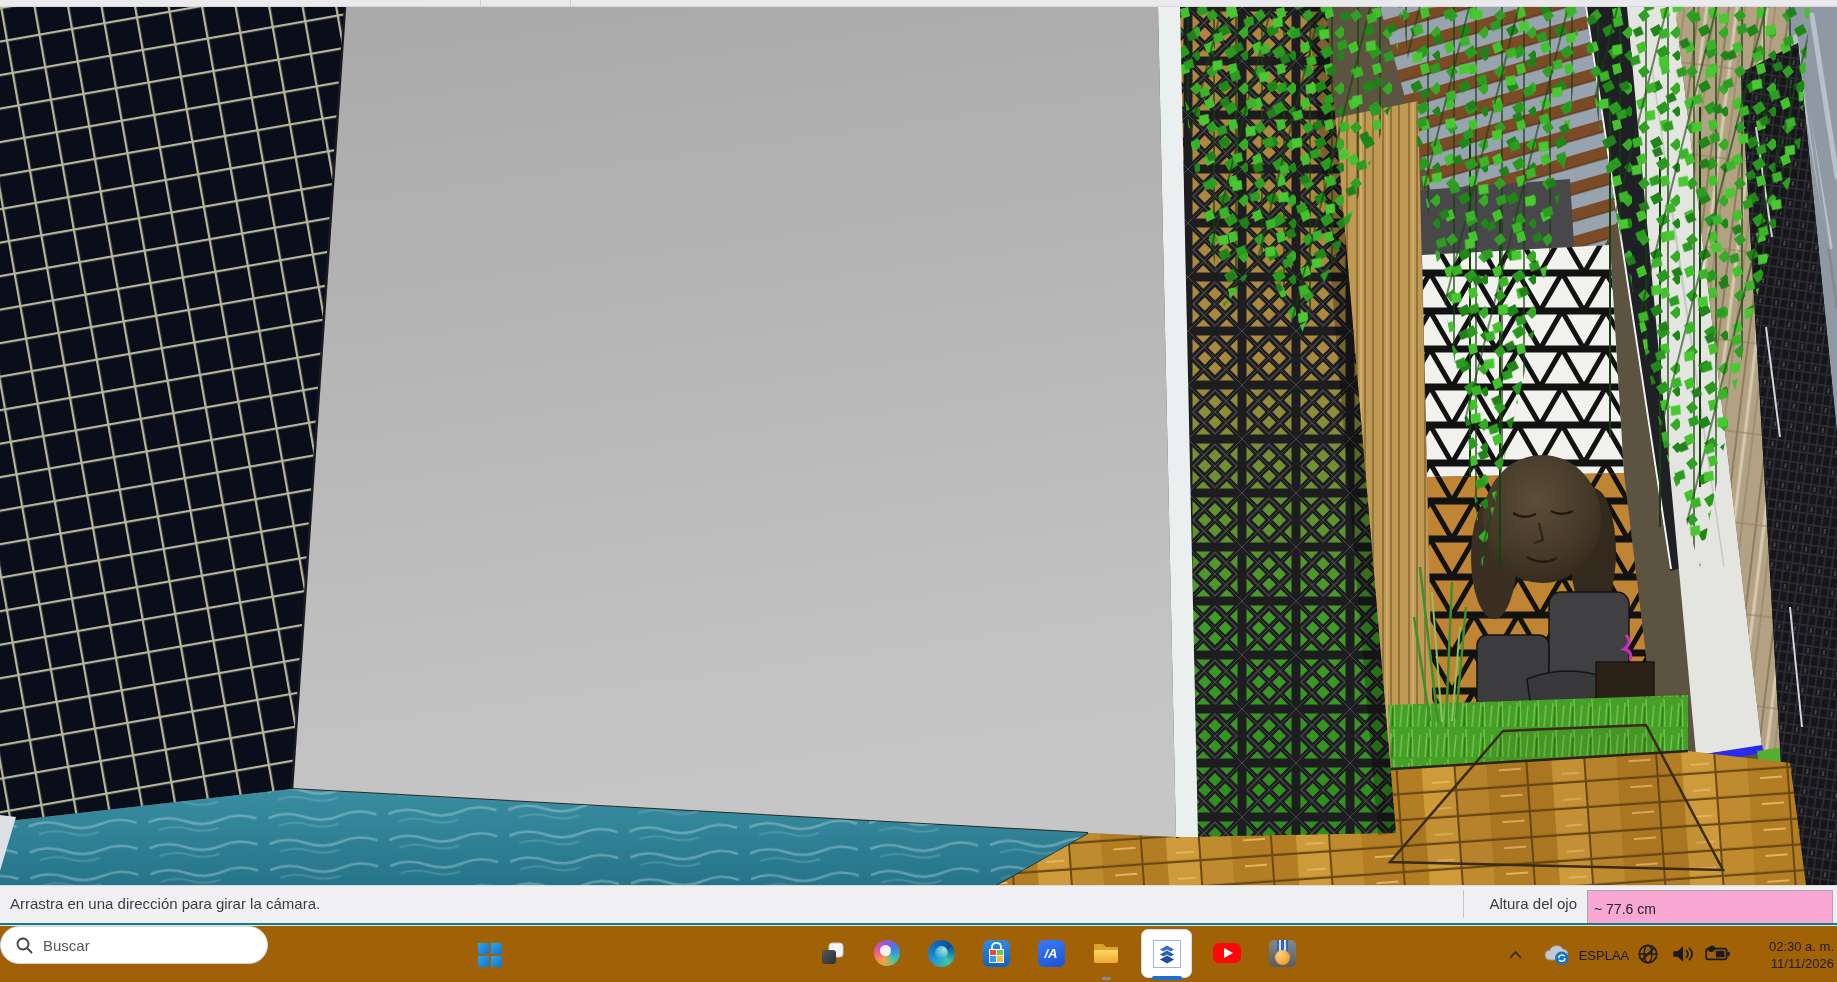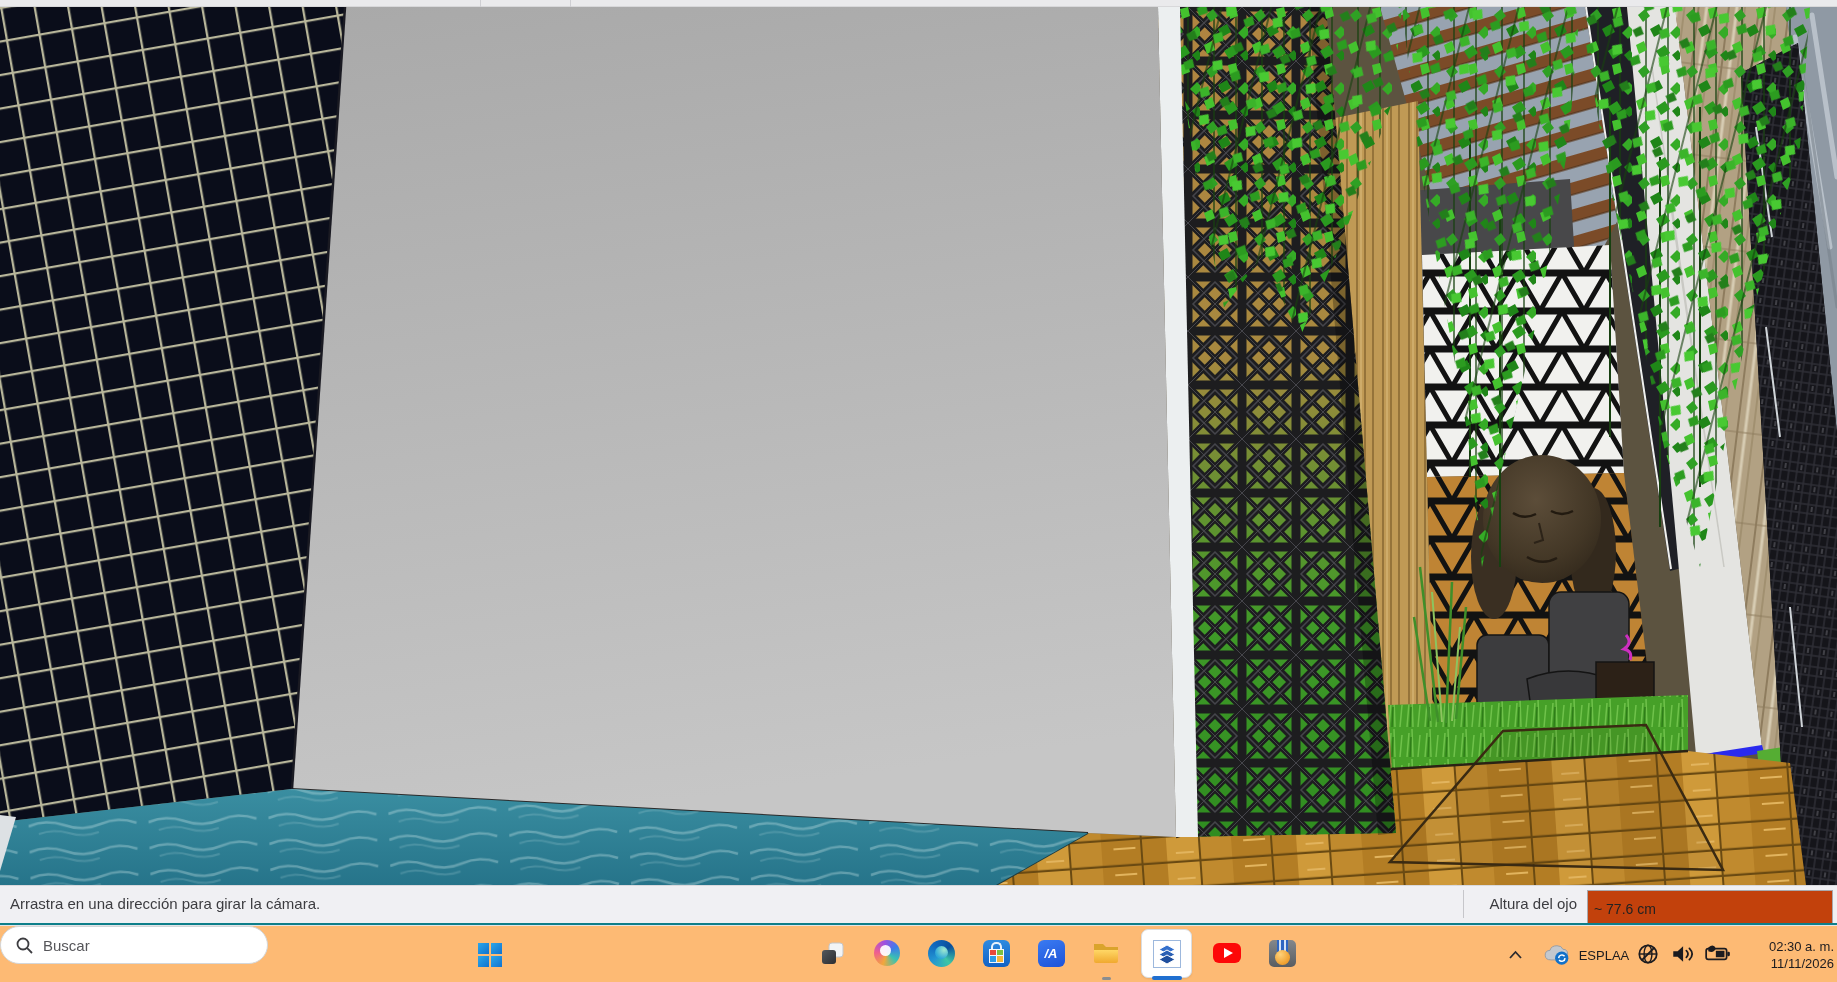--- a/index.html
+++ b/index.html
@@ -16,27 +16,27 @@
   .viewport { position:absolute; left:0; top:7px; width:1837px; height:878px; background:#5c5340; cursor:grab; }
   .viewport svg { display:block; }
 
   
   .status-bar { position:absolute; left:0; top:885px; width:1837px; height:38px;
     background:#f0f0f3; border-top:1px solid #d9d9dd;padding-left:38px; }
   .status-hint { position:absolute; left:10px; top:9px; font-size:15px; color:#3c3c40; }
   .status-div { position:absolute; left:1463px; top:4px; width:1px; height:28px; background:#c6c6ca; }
   .eye-label { position:absolute; left:1472px; top:9px; width:105px; text-align:right; font-size:15px; color:#3c3c40; }
   .eye-input { position:absolute; left:1587px; top:4px; width:246px; height:38px;
-    border:1px solid #a9a9ad; background:#c2410c; font-size:14px; color:#222;
+    border:1px solid #a9a9ad; background:#f9a8d4; font-size:14px; color:#222;
     padding-left:6px; font-family:"Liberation Sans", sans-serif; }
   .teal-line { position:absolute; left:0; top:923px; width:1837px; height:2px; background:#0e7f8a; }
 
   
   .taskbar { position:absolute; left:0; top:925px; width:1837px; height:57px;
-    background:#fdba74; border-top:1px solid #e2e5e8; }
+    background:#a16207; border-top:1px solid #e2e5e8; }
   .tb { position:absolute; display:flex; align-items:center; justify-content:center; cursor:pointer; }
   .icon27 { width:30px; height:30px; top:12px; }
   .start-btn { left:473px; top:12px; width:34px; height:34px; border-radius:4px; }
   .search-pill { left:522px; top:9px; width:268px; height:38px; background:#ffffff;
     border:1px solid #d4d7da; border-radius:19px; display:flex; align-items:center;
     padding-left:14px; cursor:pointer; }
   .search-input { border:none; outline:none; background:transparent; font-size:15px;
     color:#4a4a4e; margin-left:9px; width:190px; font-family:"Liberation Sans", sans-serif; }
   .search-input::placeholder { color:#56565a; opacity:1; }
 

